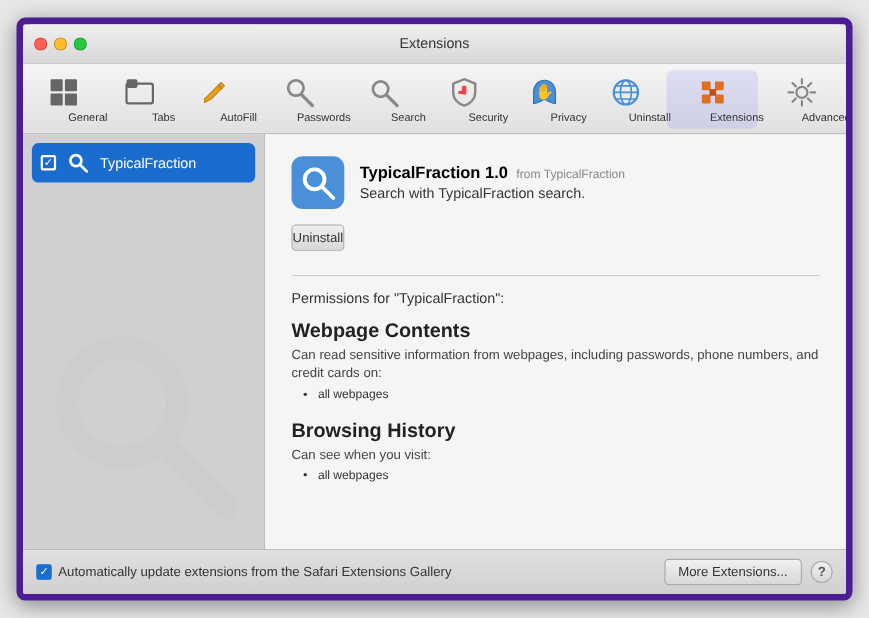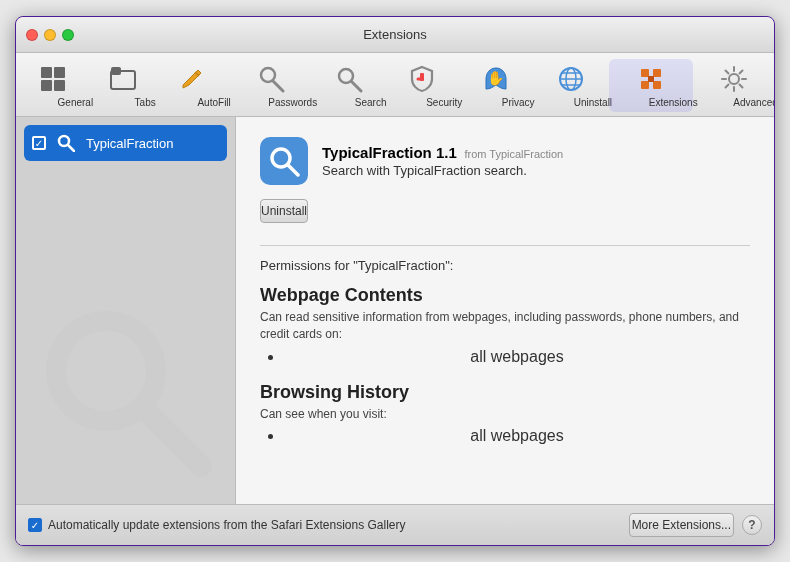--- a/index.html
+++ b/index.html
@@ -16,21 +16,21 @@
     }
 
     .window {
       width: 760px;
       height: 530px;
       background: #ececec;
       border-radius: 8px;
       box-shadow: 0 4px 20px rgba(0,0,0,0.4);
       display: flex;
       flex-direction: column;
-      border: 1px solid #4c1d95;
+      border: 6px solid #4c1d95;
       overflow: hidden;
     }
 
     
     .title-bar {
       background: linear-gradient(to bottom, #f0f0f0, #d8d8d8);
       height: 36px;
       display: flex;
       align-items: center;
       justify-content: center;
@@ -264,23 +264,22 @@
     .permission-desc {
       font-size: 12px;
       color: #444;
       margin-bottom: 5px;
       line-height: 1.4;
     }
 
     .permission-list {
       list-style: disc;
       padding-left: 24px;
-      font-size: 16px;
-      color: #333;
-      text-align: center;
+      font-size: 11px;
+      color: #333;
     }
 
     
     .bottom-bar {
       background: linear-gradient(to bottom, #e0e0e0, #d0d0d0);
       border-top: 1px solid #bbb;
       padding: 8px 12px;
       display: flex;
       align-items: center;
       justify-content: space-between;
@@ -312,21 +311,21 @@
       text-align: center;
     }
 
     .bottom-right {
       display: flex;
       align-items: center;
       gap: 8px;
     }
 
     .more-btn {
-      padding: 4px 2px;
+      padding: 4px 12px;
       background: linear-gradient(to bottom, #f0f0f0, #d8d8d8);
       border: 1px solid #aaa;
       border-radius: 4px;
       font-size: 12px;
       cursor: pointer;
       color: #333;
     }
 
     .help-btn {
       width: 20px;
@@ -486,21 +485,21 @@
       
       <div class="ext-header">
         <div class="ext-icon">
           <svg width="32" height="32" viewBox="0 0 32 32">
               <circle cx="13" cy="13" r="9" fill="none" stroke="white" stroke-width="3.5"></circle>
               <line x1="20" y1="20" x2="30" y2="30" stroke="white" stroke-width="3.5" stroke-linecap="round"></line>
             </svg>
         </div>
         <div class="ext-info">
           <div>
-            <span class="ext-title"><strong>TypicalFraction</strong> <span style="font-weight:700">1.1</span></span>
+            <span class="ext-title"><strong>TypicalFraction</strong> <span style="font-weight:700">1.0</span></span>
             <span class="ext-author" style="font-size: 11px; color: rgb(136, 136, 136);">from TypicalFraction</span>
           </div>
           <div class="ext-desc">Search with TypicalFraction search.</div>
         </div>
       </div>
 
       
       <button class="uninstall-btn">Uninstall</button>
 
       <hr class="divider">

